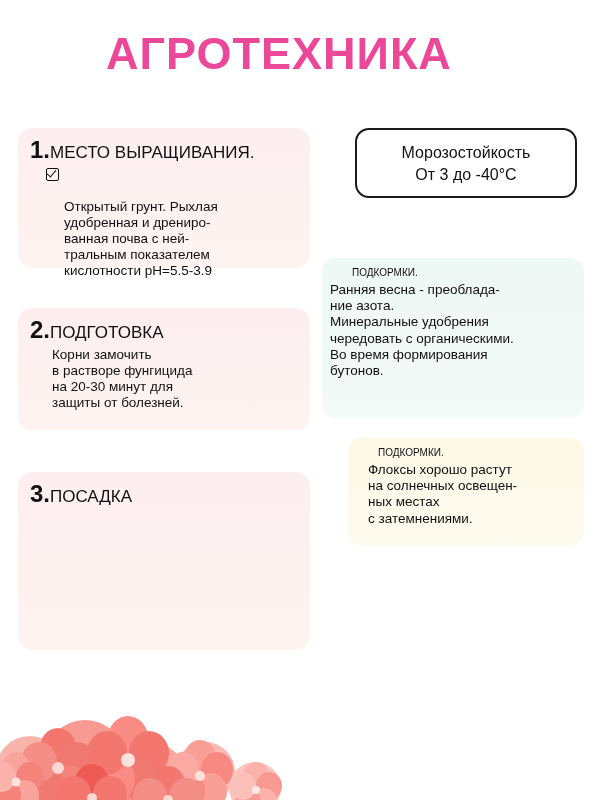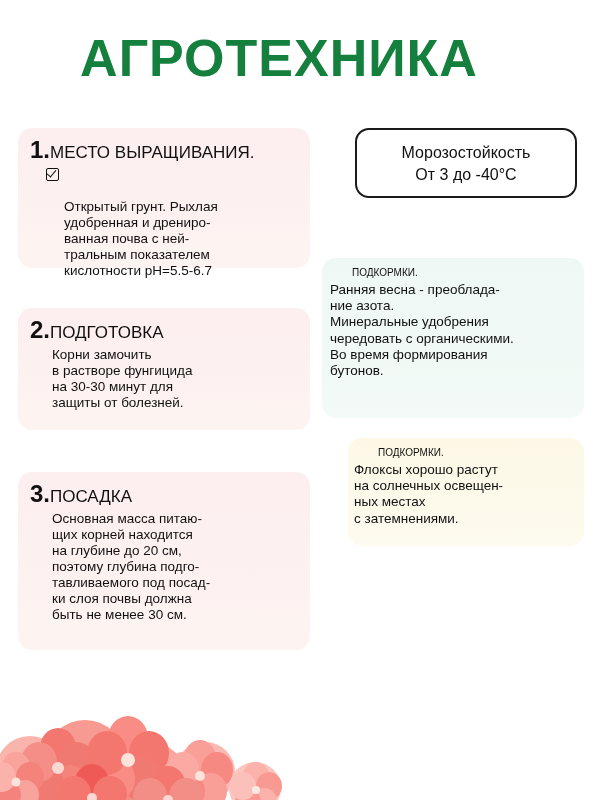--- a/index.html
+++ b/index.html
@@ -19,24 +19,24 @@
     position: relative;
     width: 600px;
     height: 800px;
   }
   .title {
     position: absolute;
     top: 28px;
     left: 0;
     width: 558px;
     text-align: center;
-    font-size: 52px;
+    font-size: 45px;
     font-weight: bold;
     letter-spacing: 1px;
-    color: #15803d;
+    color: #ec4899;
   }
 
   
   .card {
     position: absolute;
     border-radius: 14px;
     box-sizing: border-box;
   }
   .card-pink {
     background: linear-gradient(180deg, #fdeef0 0%, #fdf4f1 100%);
@@ -125,21 +125,21 @@
     color: #111;
   }
   .sec-title.indent-more { padding-left: 30px; }
   .sec-body {
     font-size: 13.5px;
     line-height: 1.2;
     padding: 4px 8px 0 8px;
     white-space: pre-line;
     color: #111;
   }
-  .sec-body.pad-left { padding-left: 6px; }
+  .sec-body.pad-left { padding-left: 20px; }
 
   
   .flowers {
     position: absolute;
     left: 0;
     bottom: 0;
     width: 330px;
     height: 140px;
     overflow: hidden;
   }
@@ -155,47 +155,40 @@
     <div class="step-head">
       <span class="step-num">1.</span>
       <span class="step-title">МЕСТО ВЫРАЩИВАНИЯ.</span>
     </div>
     <div class="step-body with-check">
       <span class="checkbox"></span>
       <span>Открытый грунт. Рыхлая
 удобренная и дрениро-
 ванная почва с ней-
 тральным показателем
-кислотности pH=5.5-6.7</span>
+кислотности pH=5.5-3.9</span>
     </div>
   </div>
 
   <div class="card card-pink" id="card-prep">
     <div class="step-head">
       <span class="step-num">2.</span>
       <span class="step-title">ПОДГОТОВКА</span>
     </div>
     <div class="step-body">Корни замочить
 в растворе фунгицида
-на 30-30 минут для
+на 20-30 минут для
 защиты от болезней.</div>
   </div>
 
   <div class="card card-pink" id="card-plant">
     <div class="step-head">
       <span class="step-num">3.</span>
       <span class="step-title">ПОСАДКА</span>
     </div>
-    <div class="step-body">Основная масса питаю-
-щих корней находится
-на глубине до 20 см,
-поэтому глубина подго-
-тавливаемого под посад-
-ки слоя почвы должна
-быть не менее 30 см.</div>
   </div>
 
   <div class="card card-outline" id="card-frost">
     <div class="frost-text">Морозостойкость
 От 3 до -40°C</div>
   </div>
 
   <div class="card card-mint" id="card-feed">
     <div class="sec-title indent-more">ПОДКОРМКИ.</div>
     <div class="sec-body">Ранняя весна - преоблада-

